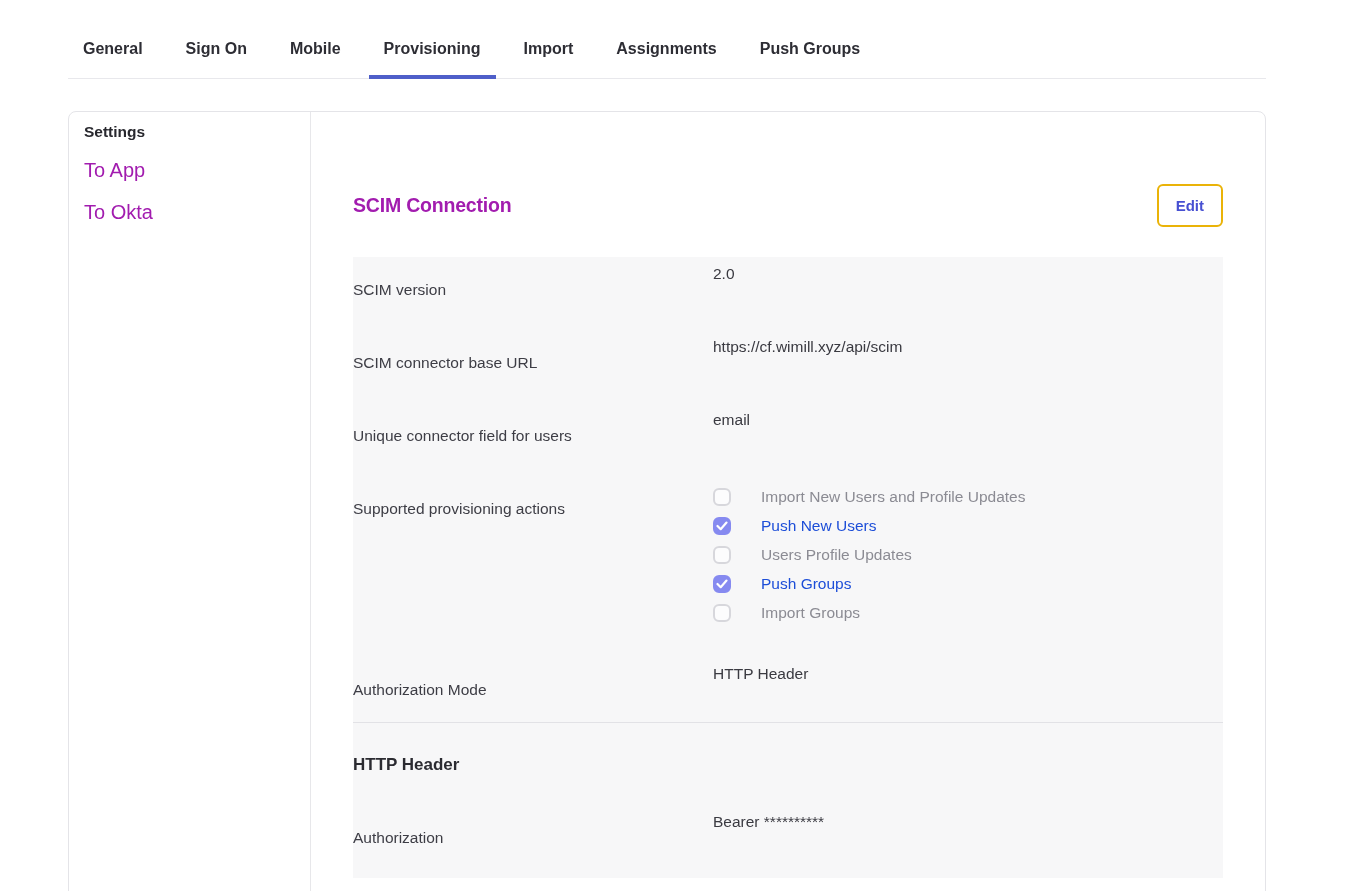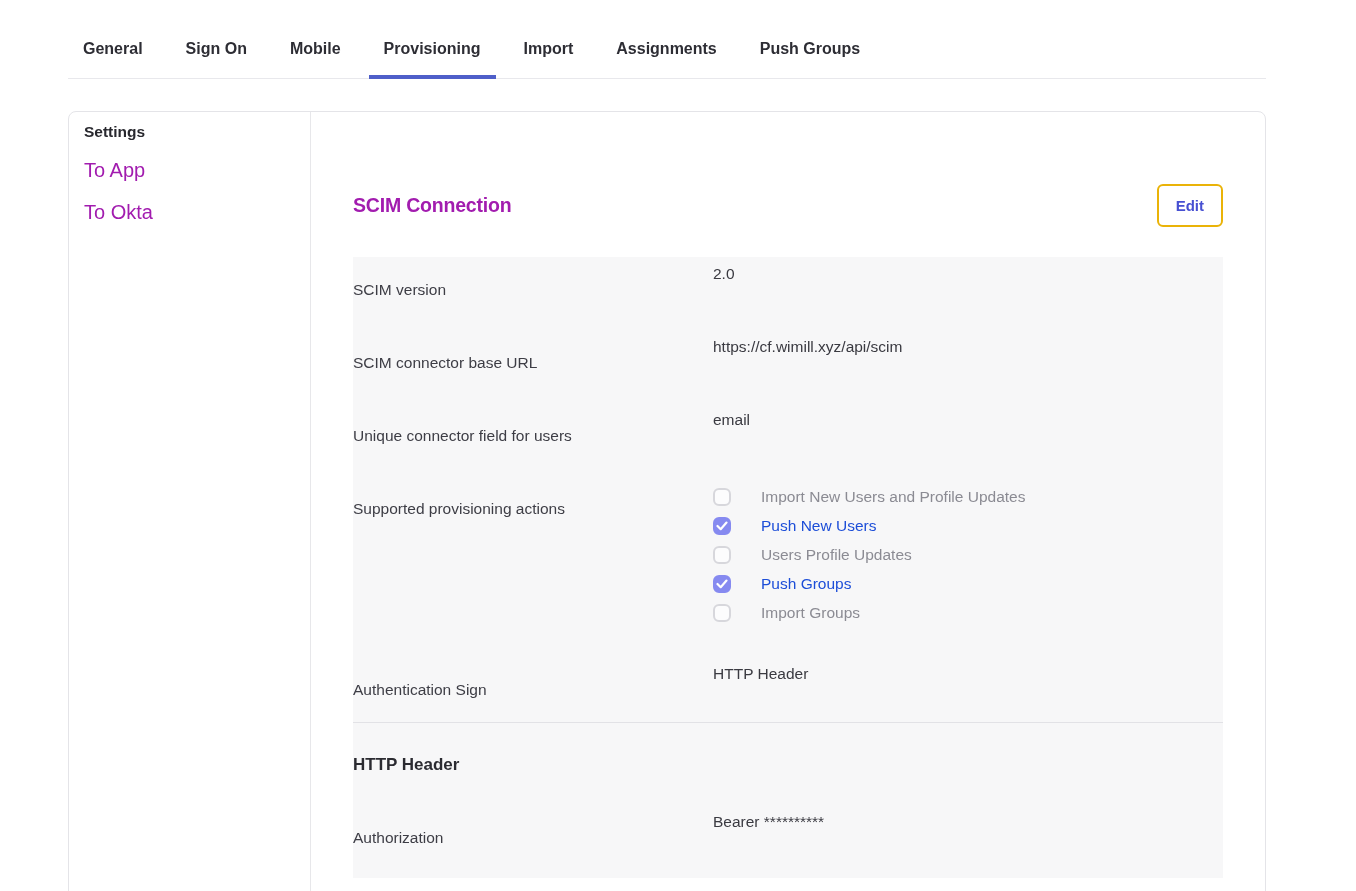--- a/index.html
+++ b/index.html
@@ -238,21 +238,21 @@
             <span class="cb">
               
             </span>
             <span class="cb-label">Import Groups</span>
           </div>
 
         </div>
       </div>
 
       <div class="row">
-        <div class="row-label">Authentication Sign</div>
+        <div class="row-label">Authorization Mode</div>
         <div class="row-value">HTTP Header</div>
       </div>
 
       <div class="panel-divider"></div>
 
       <div class="subheading">HTTP Header</div>
 
       <div class="row">
         <div class="row-label">Authorization</div>
         <div class="row-value">Bearer **********</div>

